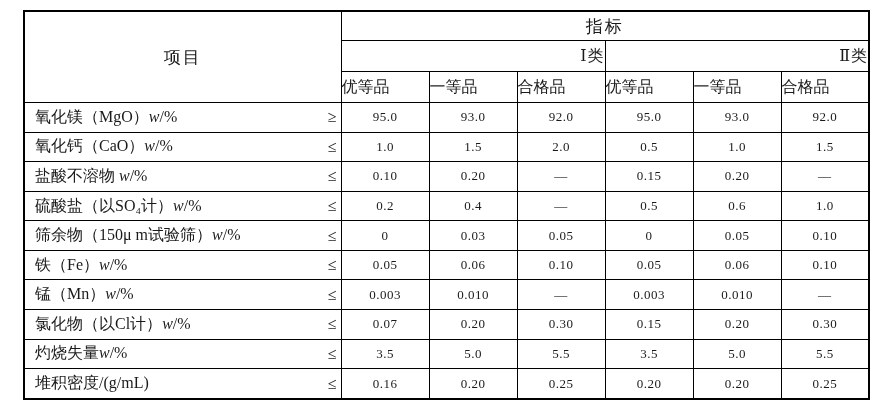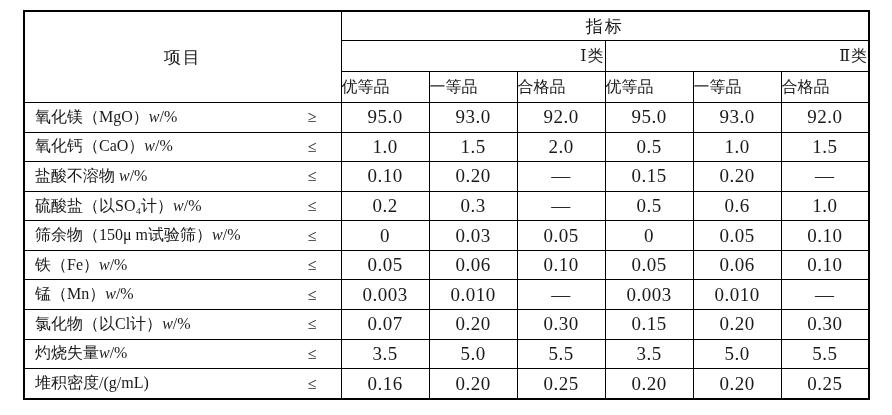--- a/index.html
+++ b/index.html
@@ -59,35 +59,35 @@
   }
   
   td.label-cell {
     font-size: 16px;
   }
   td.label-cell .label-wrap {
     display: flex;
     justify-content: space-between;
     align-items: center;
     padding-left: 10px;
-    padding-right: 24px;
+    padding-right: 4px;
   }
   .row-name {
     white-space: pre;
   }
   .unit-variable {
     font-style: italic;
     font-family: "Liberation Serif", "DejaVu Serif", serif;
   }
   .relation-symbol {
     font-size: 16px;
   }
   td.value-cell {
     text-align: center;
-    font-size: 19px;
+    font-size: 13px;
     letter-spacing: 0.5px;
   }
 </style>
 </head>
 <body>
 
 <div class="page">
   <table class="spec">
     <colgroup>
       <col style="width:317px">
@@ -160,21 +160,21 @@
       <td class="value-cell">—</td>
     </tr>
         <tr>
       <td class="label-cell">
         <div class="label-wrap">
           <span><span class="row-name">硫酸盐（以SO₄计）</span><span class="unit-variable">w</span><span class="unit-rest">/%</span></span>
           <span class="relation-symbol">≤</span>
         </div>
       </td>
       <td class="value-cell">0.2</td>
-      <td class="value-cell">0.3</td>
+      <td class="value-cell">0.4</td>
       <td class="value-cell">—</td>
       <td class="value-cell">0.5</td>
       <td class="value-cell">0.6</td>
       <td class="value-cell">1.0</td>
     </tr>
         <tr>
       <td class="label-cell">
         <div class="label-wrap">
           <span><span class="row-name">筛余物（150μ m试验筛）</span><span class="unit-variable">w</span><span class="unit-rest">/%</span></span>
           <span class="relation-symbol">≤</span>

